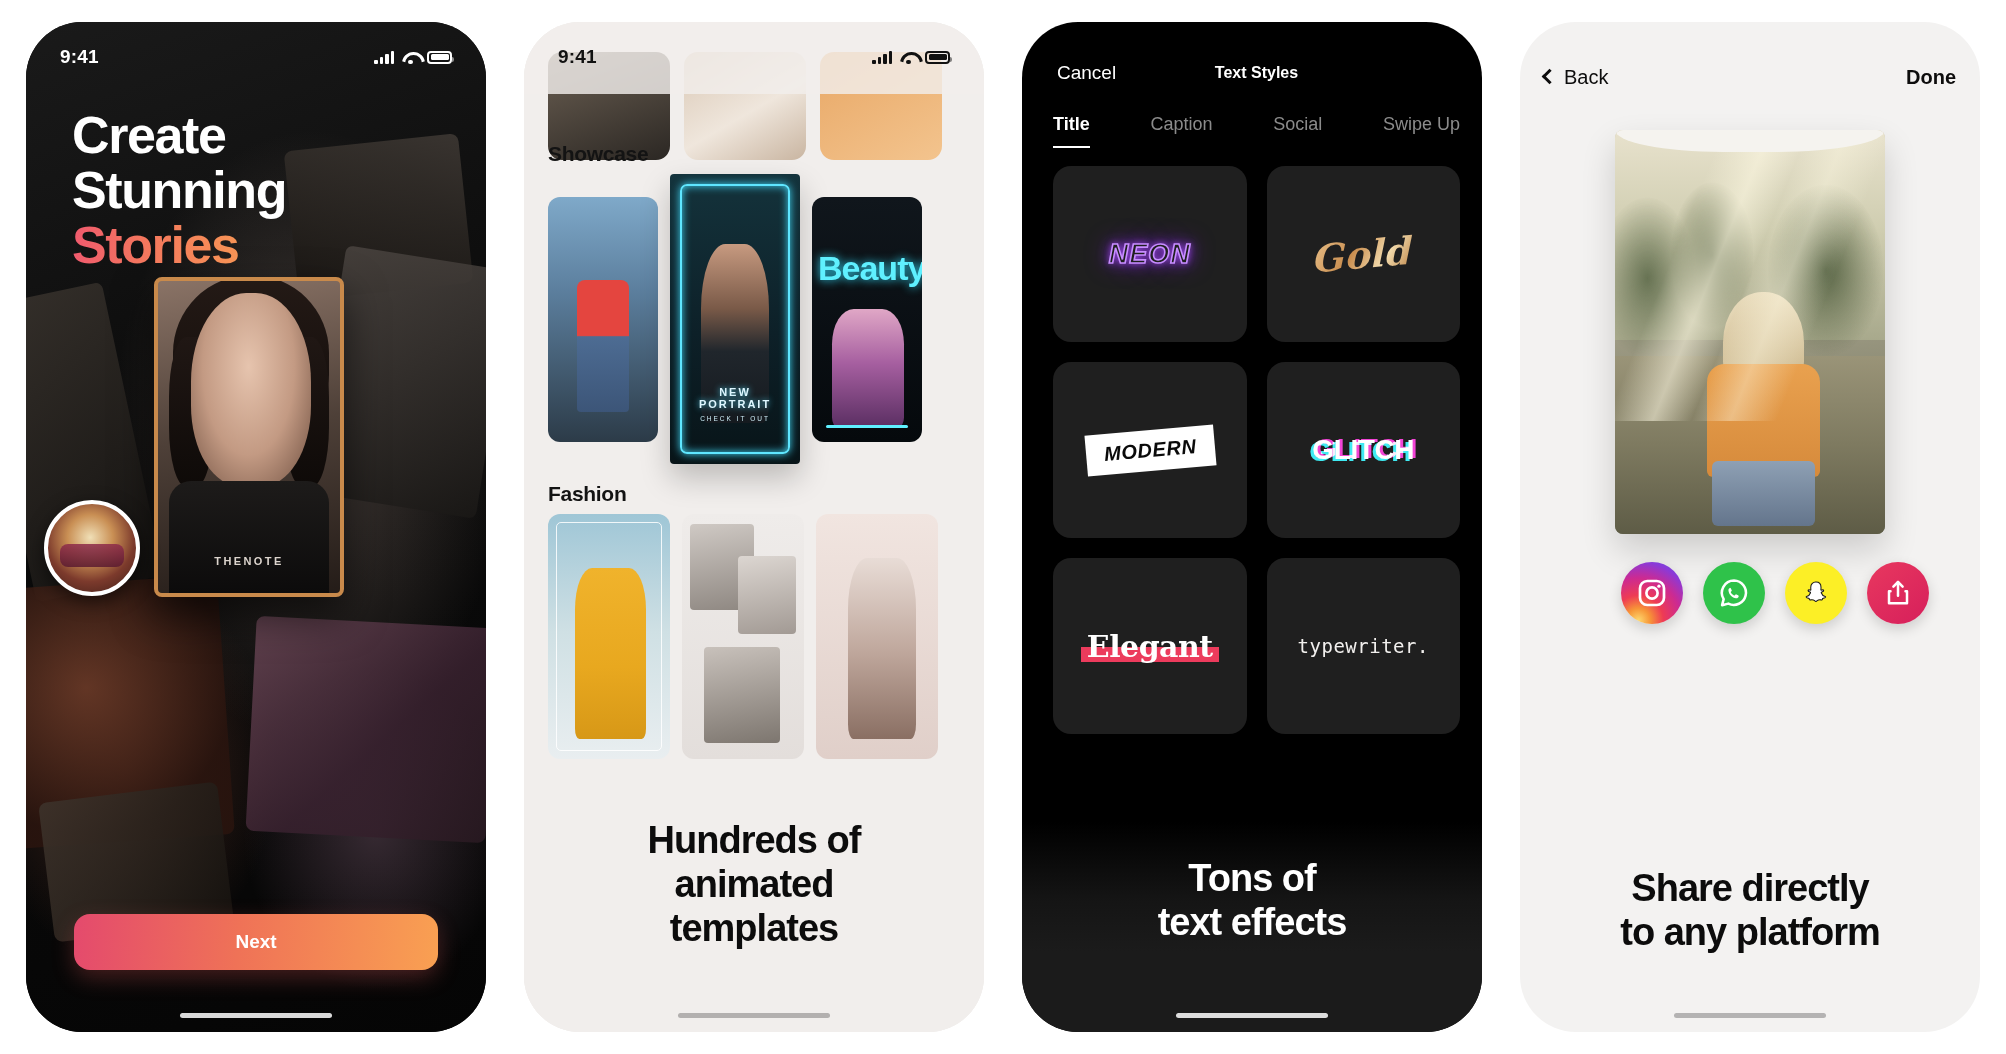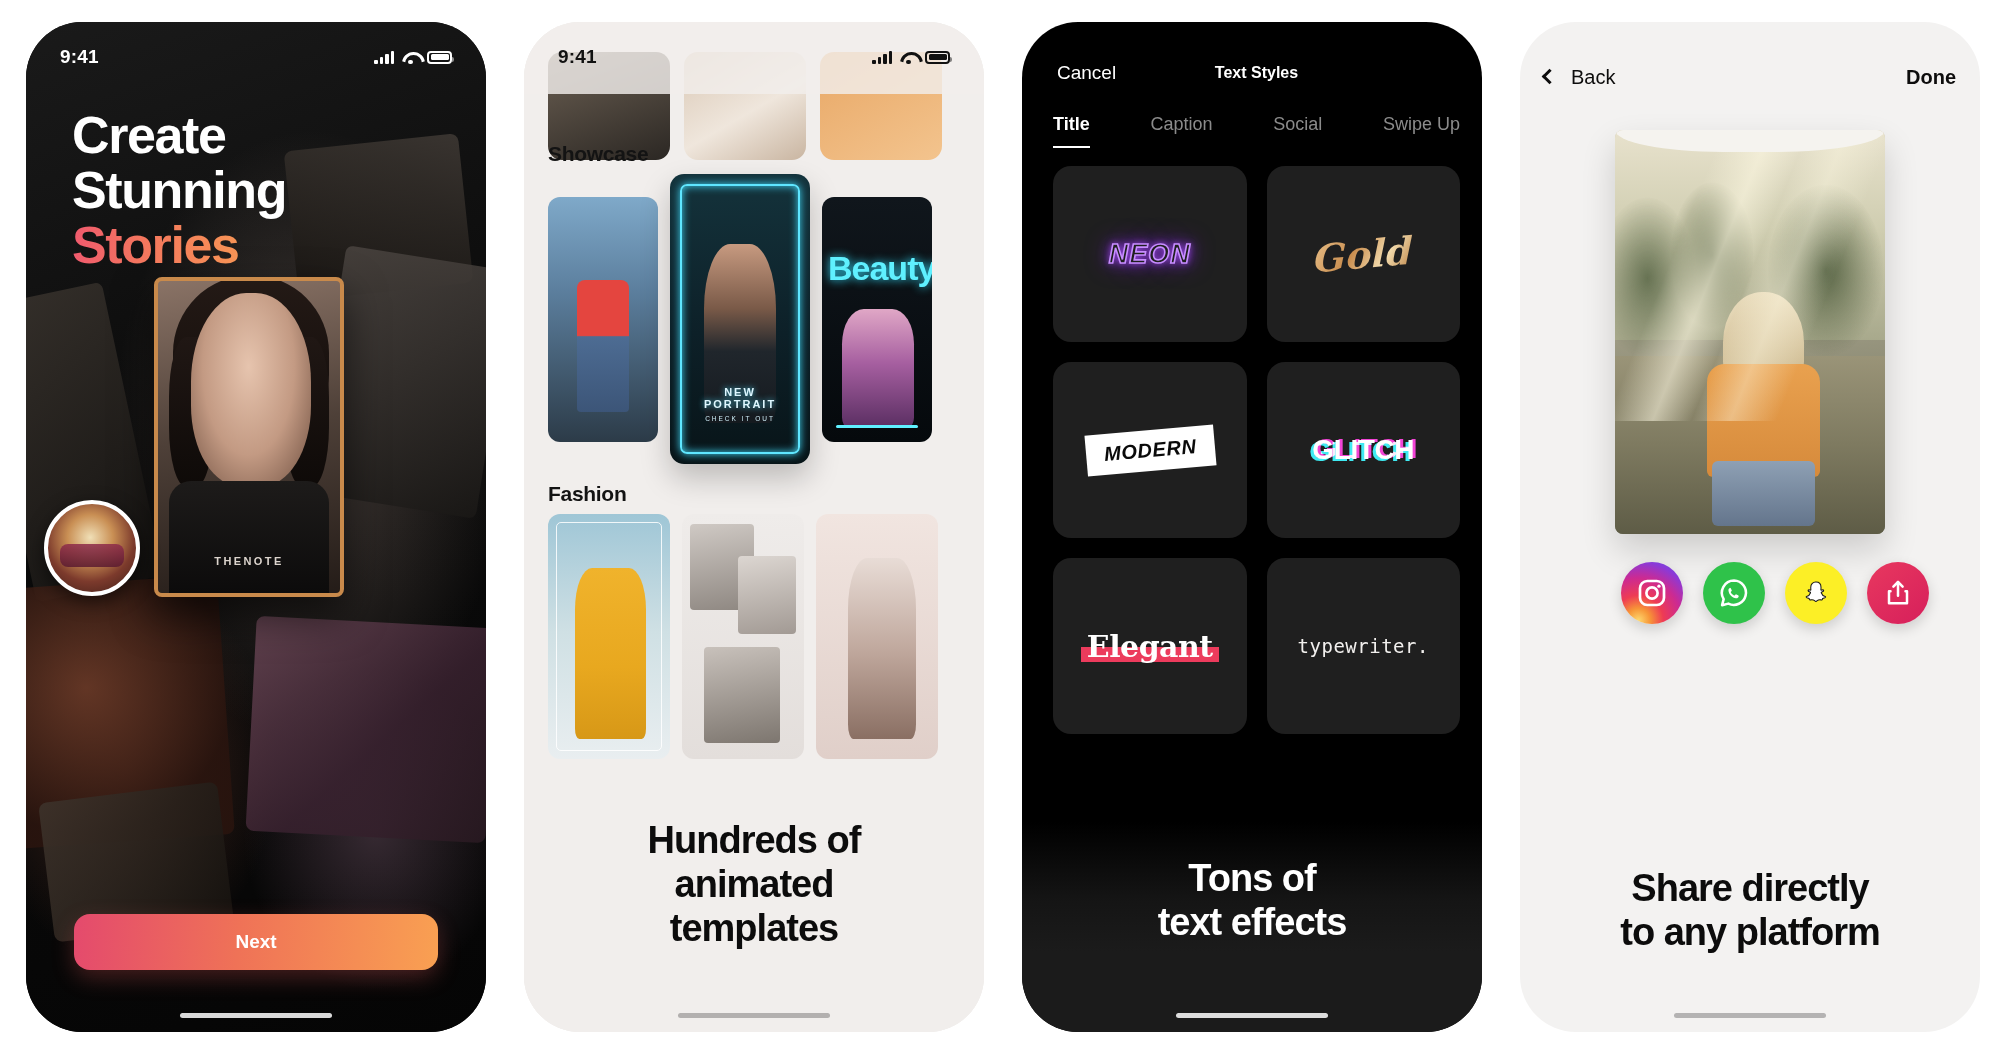--- a/index.html
+++ b/index.html
@@ -165,21 +165,21 @@
   .p2-toprow{
     position:absolute; left:24px; top:30px; display:flex; gap:14px; z-index:5;
   }
   .p2-toprow .tile{ width:122px; height:108px; border-radius:14px; }
   .tile-g1{background:linear-gradient(160deg,#6d6154,#2b2723);}
   .tile-g2{background:linear-gradient(150deg,#d9c7b4,#efe6dc 55%,#c9b5a1);}
   .tile-g3{background:linear-gradient(150deg,#e8a765,#f3c48e);}
   .sec-showcase-label{ position:absolute; left:24px; top:120px; z-index:5;}
   .showrow{ position:absolute; left:24px; top:152px; display:flex; gap:12px; align-items:center; z-index:4;}
   .s-card{ width:110px; height:245px; border-radius:12px; overflow:hidden; position:relative; }
-  .s-card.mid{ width:140px; height:290px; border-radius:14px; box-shadow:0 14px 30px rgba(0,0,0,.22); }
+  .s-card.mid{ width:130px; height:290px; border-radius:4px; box-shadow:0 14px 30px rgba(0,0,0,.22); }
   .sc1{ background:linear-gradient(180deg,#7fa9c9 0%, #5c7f9e 38%, #2c3b48 100%); }
   .sc1 .person{ position:absolute; left:26%; top:34%; width:48%; height:54%;
       background:linear-gradient(180deg,#e4453f 0%, #e4453f 42%, #4d6c93 43%, #3c5578 100%); border-radius:8px 8px 4px 4px;}
   .sc2{ background:linear-gradient(180deg,#14333c 0%, #0d2028 55%, #081418 100%); }
   .sc2 .neonframe{ position:absolute; inset:10px; border:2px solid #5fe6ff; border-radius:7px;
       box-shadow:0 0 8px #3fd6f5, inset 0 0 8px #3fd6f5; }
   .sc2 .person{ position:absolute; left:24%; top:24%; width:52%; height:62%;
       background:linear-gradient(180deg,#c79a80 0%, #7a5a48 36%, #20262c 60%, #151a1f 100%);
       border-radius:36% 36% 10% 10%;}
   .sc2 .cap{ position:absolute; left:0; right:0; bottom:42px; text-align:center; }
@@ -281,21 +281,21 @@
     position:absolute; left:0; right:0; bottom:0; height:210px; z-index:11;
     background:linear-gradient(180deg, rgba(20,20,20,0) 0%, rgba(22,22,22,.92) 36%, #1b1b1b 62%);
     pointer-events:none;
   }
 
   
   .p4-nav{
     position:relative; z-index:10; height:50px; display:flex; align-items:center;
     justify-content:space-between; padding:0 24px; color:#0d0d0d;
   }
-  .p4-back{ display:flex; align-items:center; gap:16px; font-size:20px; cursor:pointer;}
+  .p4-back{ display:flex; align-items:center; gap:9px; font-size:20px; cursor:pointer;}
   .chev{ width:11px; height:11px; border-left:3px solid #0d0d0d; border-bottom:3px solid #0d0d0d;
          transform:rotate(45deg); display:inline-block; margin-bottom:1px;}
   .p4-done{ font-size:20px; font-weight:bold; cursor:pointer;}
   .p4-photo{
     position:relative; z-index:6; margin:28px auto 0 auto; width:270px; height:404px;
     border-radius:8px; overflow:hidden; box-shadow:0 16px 34px rgba(0,0,0,.16);
     background:linear-gradient(175deg,#cfc7b5 0%, #b3ad97 30%, #8e8d76 62%, #6c6f58 100%);
   }
   .p4-photo .sky{ position:absolute; left:0; right:0; top:0; height:52%;
      background:linear-gradient(180deg,#e8e2cd 0%, #cfcdb0 48%, #a8a98c 100%); }

